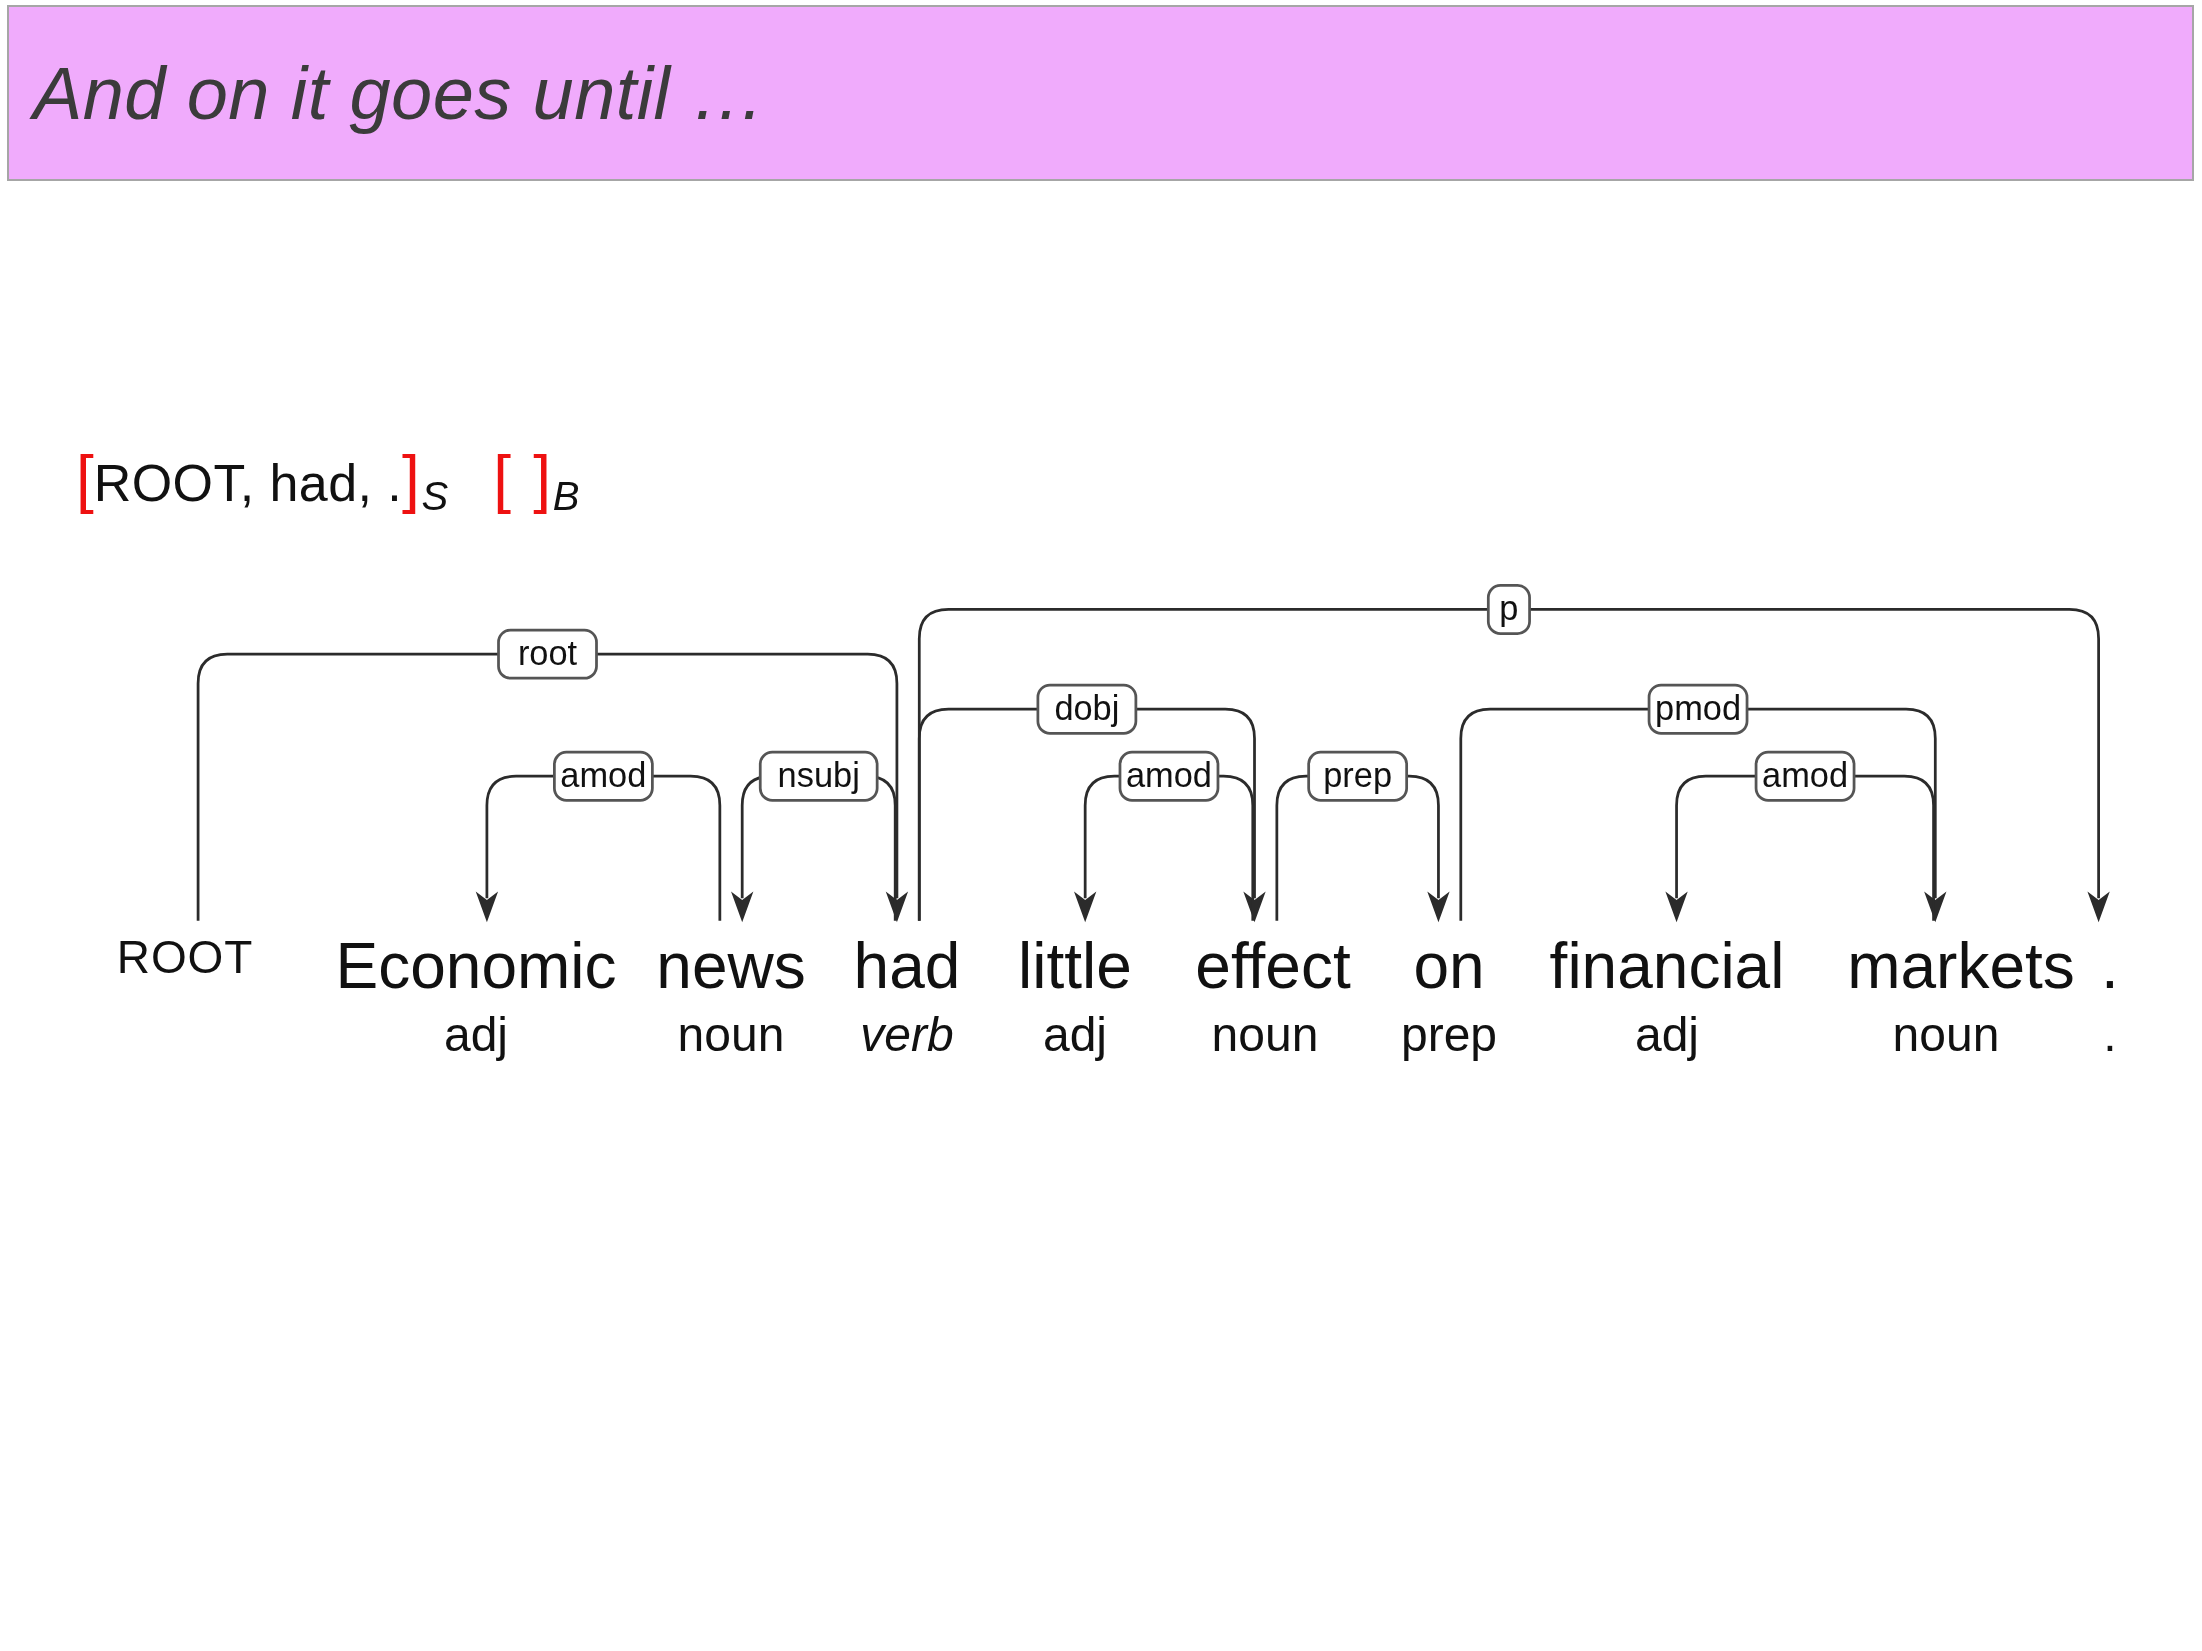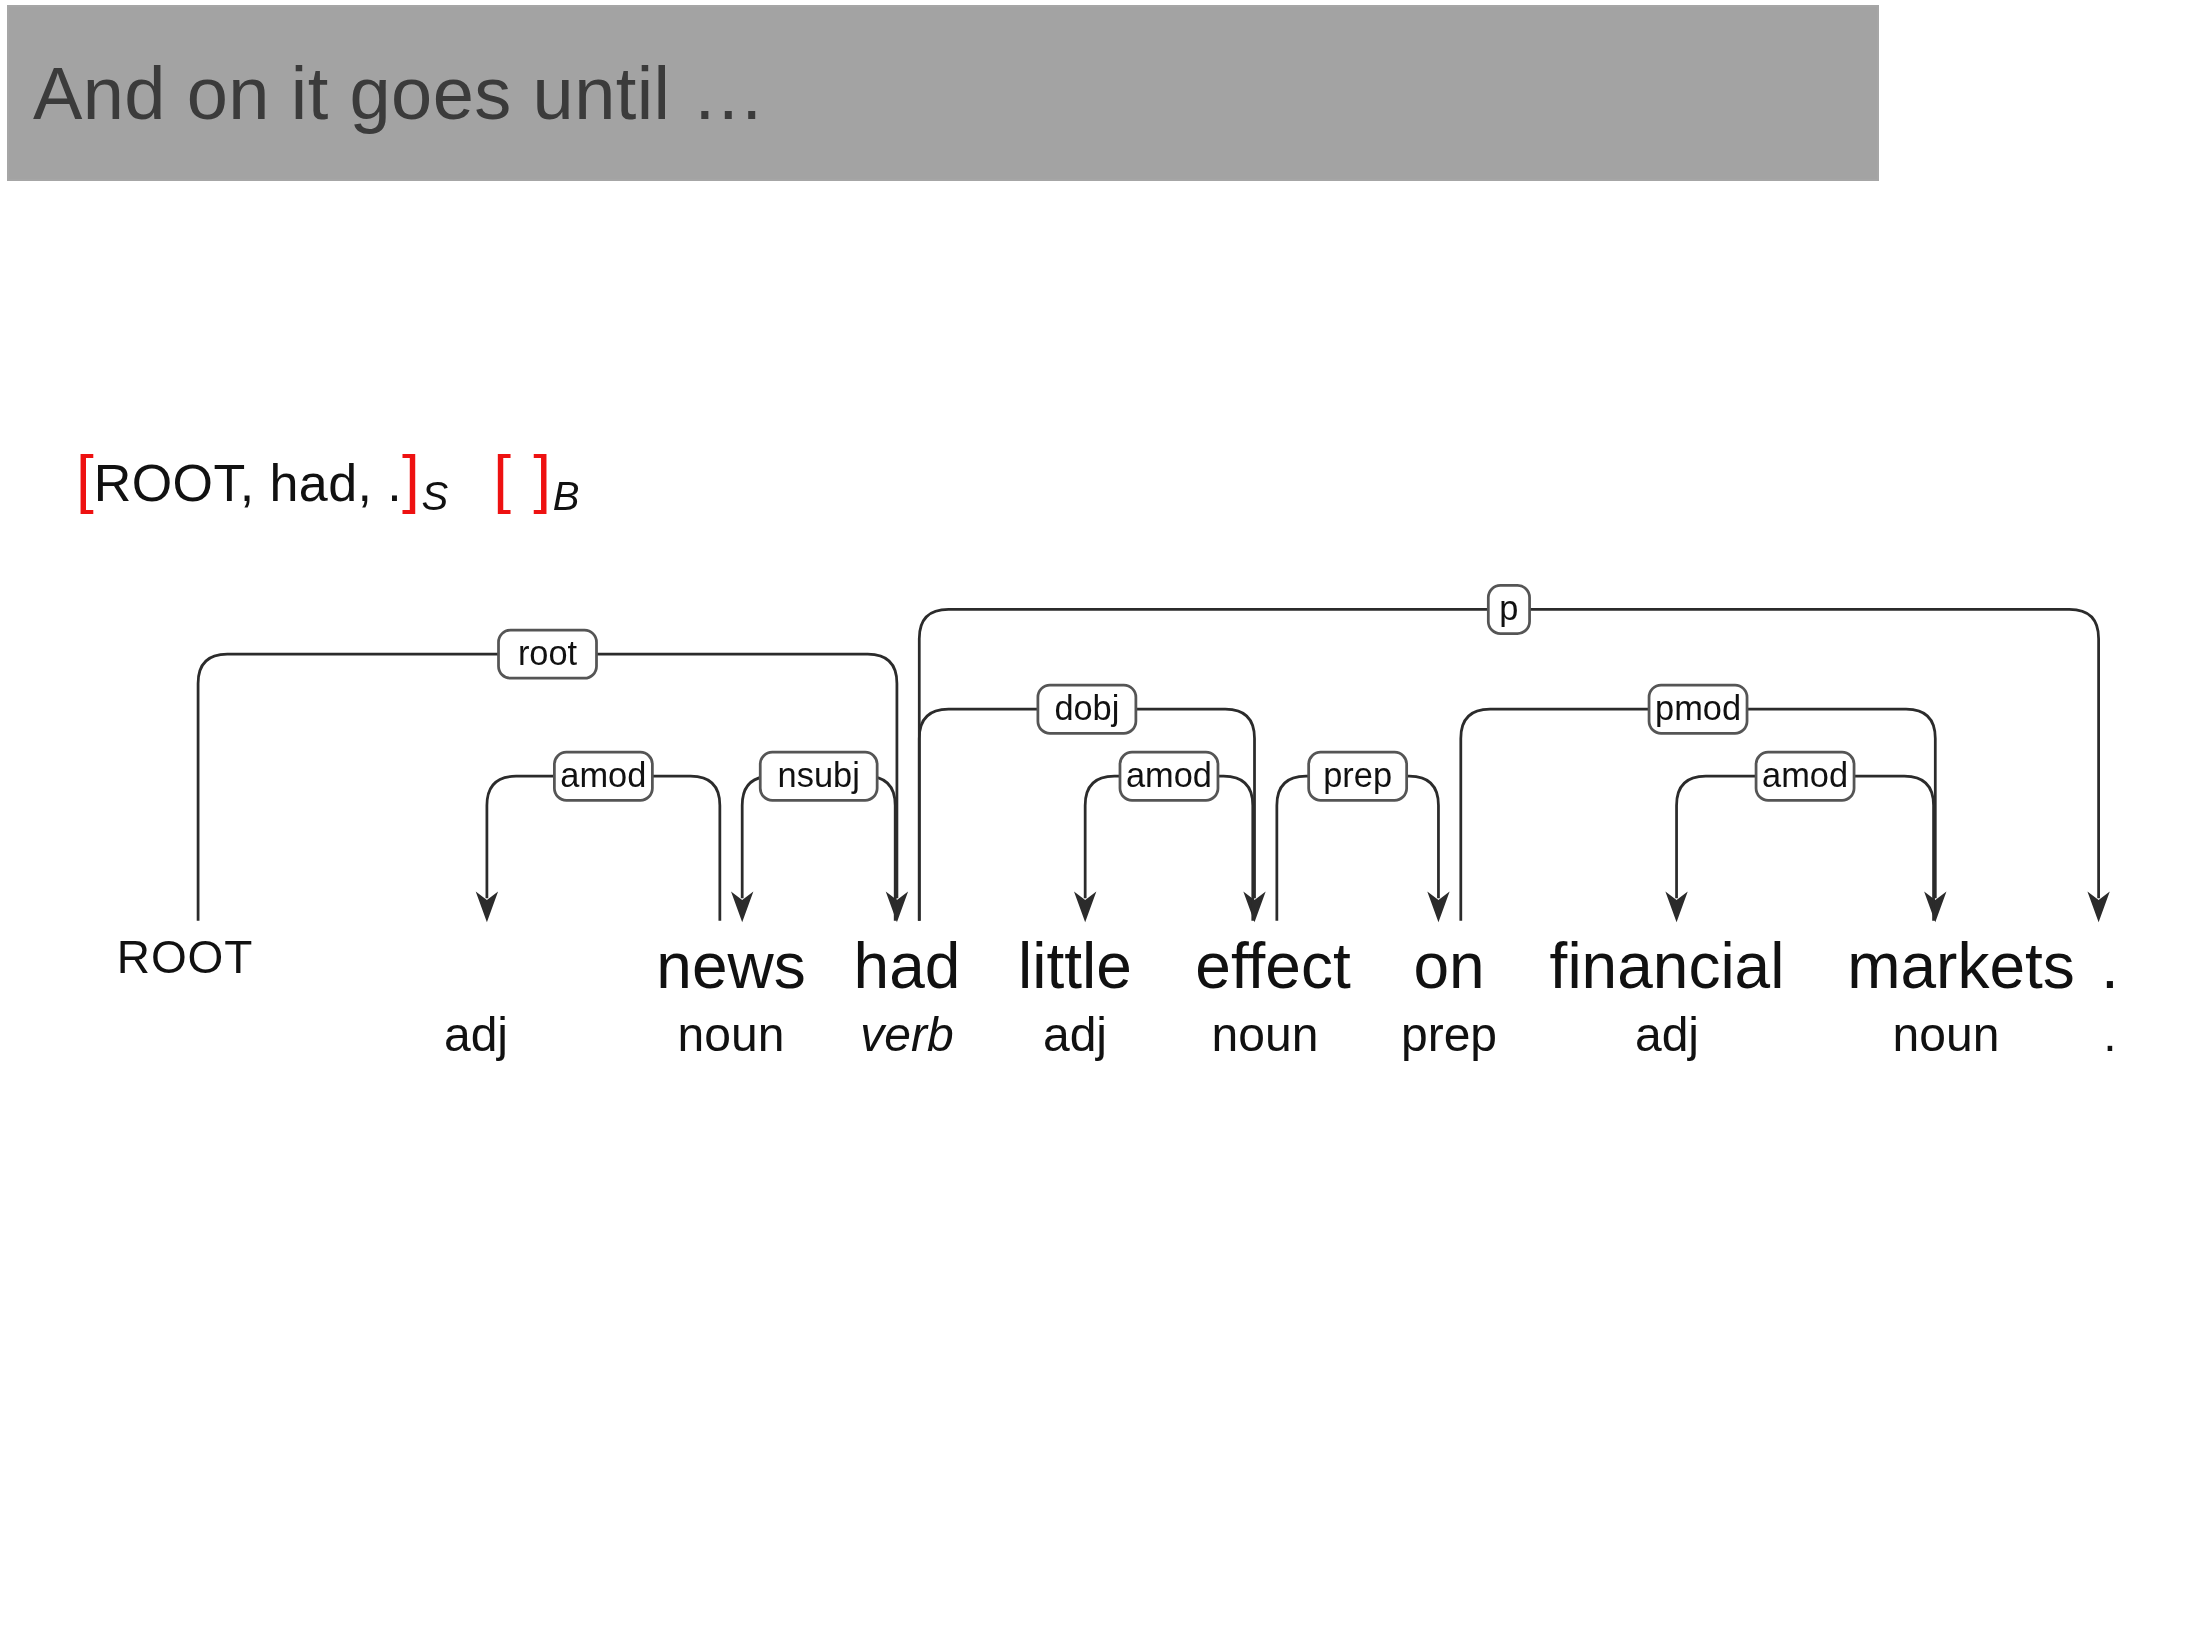--- a/index.html
+++ b/index.html
@@ -14,27 +14,28 @@
     font-family: "Liberation Sans", sans-serif;
     overflow: hidden;
     position: relative;
   }
 
   
   #title-bar {
     position: absolute;
     left: 6.9px;
     top: 5.2px;
-    width: 1872px;
+    width: 2187px;
     height: 176px;
-    background: #a3a3a3;
+    background: #f0abfc;
     border: 2.6px solid #a6a6a6;
     box-sizing: border-box;
     display: flex;
     align-items: center;
+    font-style: italic;
   }
   #title-text {
     font-size: 74px;
     color: #3b3b3b;
     padding-left: 24px;
     letter-spacing: 0.4px;
     font-weight: 400;
     white-space: nowrap;
   }
 
@@ -186,20 +187,21 @@
       <path d="M 1936 346 L 1949 382 L 1962 346 L 1949 356 Z" class="arrow-head"></path>
       <rect x="2041.5" y="184" width="114" height="56" rx="14" ry="14" class="arc-label-box"></rect>
       <text x="2098.5" y="214" class="arc-label-text">amod</text>
       <path d="M 1068 380 L 1068 52 Q 1068 18 1102 18 L 2406 18 Q 2440 18 2440 52 L 2440 354" class="arc-path"></path>
       <path d="M 2427 346 L 2440 382 L 2453 346 L 2440 356 Z" class="arrow-head"></path>
       <rect x="1730" y="-10" width="48" height="56" rx="14" ry="14" class="arc-label-box"></rect>
       <text x="1754" y="20" class="arc-label-text">p</text>
     </svg>
   <div id="word-row">
       <div class="word-cell root-word" style="left: 185px;">ROOT</div>
+      <div class="word-cell" style="left: 476px;">Economic</div>
       <div class="word-cell" style="left: 731px;">news</div>
       <div class="word-cell" style="left: 907px;">had</div>
       <div class="word-cell" style="left: 1075px;">little</div>
       <div class="word-cell" style="left: 1265px; margin-left: 8px;">effect</div>
       <div class="word-cell" style="left: 1449px;">on</div>
       <div class="word-cell" style="left: 1667px;">financial</div>
       <div class="word-cell" style="left: 1946px; margin-left: 15px;">markets</div>
       <div class="word-cell" style="left: 2110px;">.</div>
     </div>
   <div id="pos-row">

